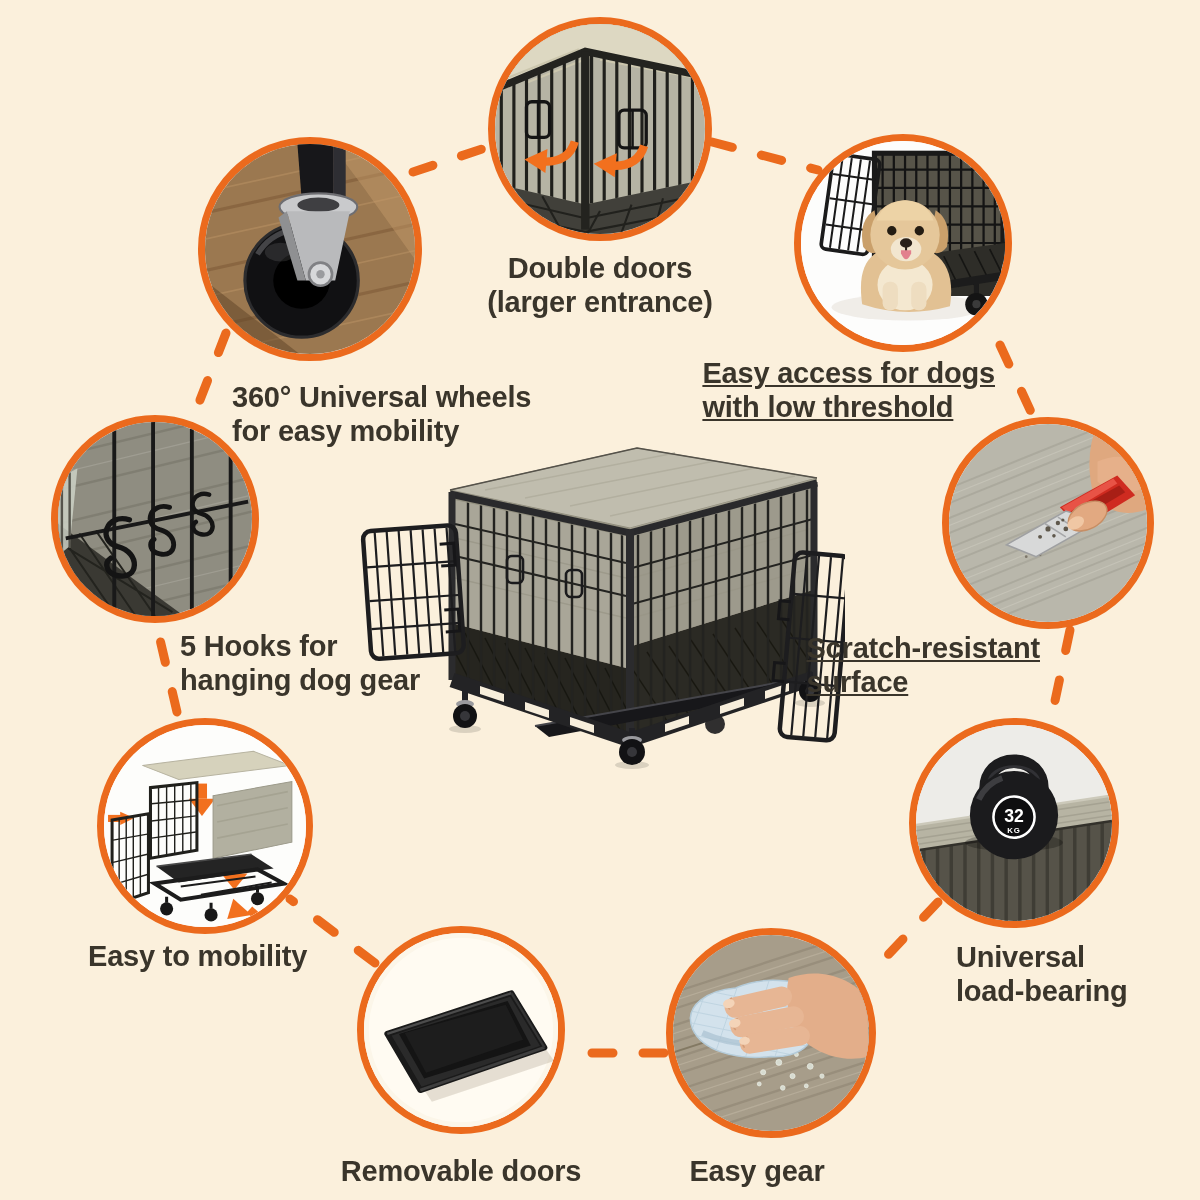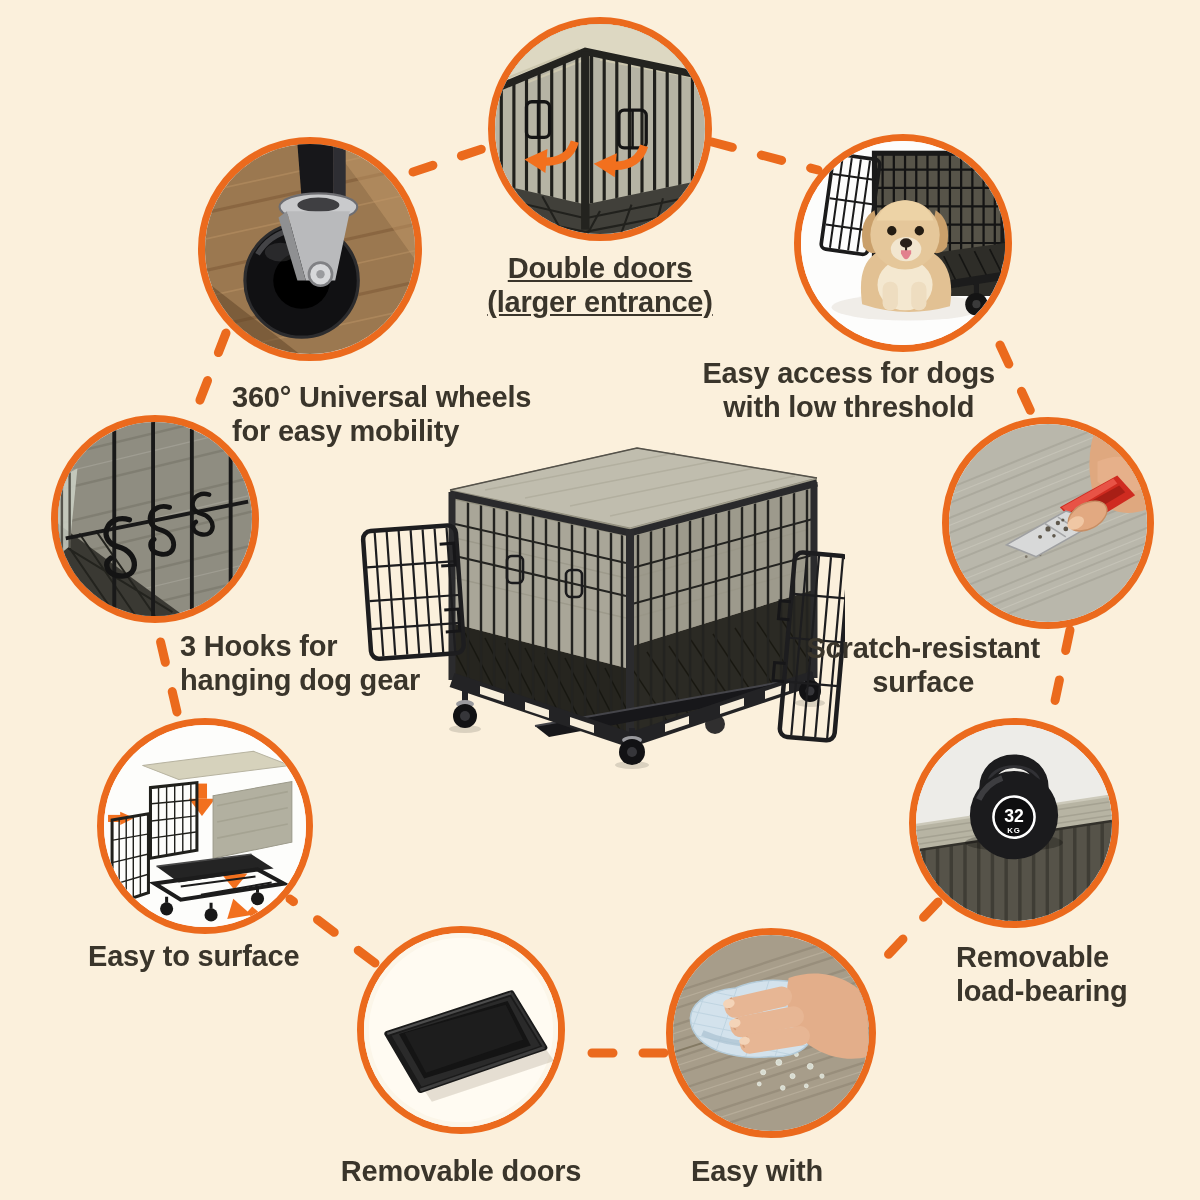--- a/index.html
+++ b/index.html
@@ -15,21 +15,21 @@
     background:#fff;
     text-align:right;
   }
   .circle svg{display:block;width:100%;height:100%;}
   .label{
     position:absolute; color:#3A352B;
     font-weight:700; font-size:29px; line-height:1.16;
     letter-spacing:-0.2px; white-space:pre-line;
   }
   .t-center{text-align:center;}
-  .t-right{text-align:center;}
+  .t-right{text-align:left;text-decoration:underline;}
   #crate{position:absolute;left:355px;top:428px;width:490px;height:345px;}
 </style>
 </head>
 <body>
 
 <div id="page">
 
   <svg class="dashes" viewBox="0 0 1200 1200">
     <g stroke="#EB6A1D" stroke-width="9" stroke-linecap="round" stroke-dasharray="21 30" fill="none">
       <path d="M413,172 L491,146"></path>
@@ -437,27 +437,27 @@
         <path d="M60,64 q-8,6 -2,12 M66,85 q-8,6 -2,12 M76,104 q-8,5 -3,11"></path>
       </g>
       <ellipse cx="57" cy="70" rx="6" ry="4.5" transform="rotate(-14 57 70)" fill="#f4d4b8"></ellipse>
       <ellipse cx="63" cy="90" rx="6" ry="4.5" transform="rotate(-12 63 90)" fill="#f4d4b8"></ellipse>
       <ellipse cx="73" cy="108" rx="5.5" ry="4" transform="rotate(-10 73 108)" fill="#f4d4b8"></ellipse>
     </svg>
   </div>
 
   <div class="label" style="left:232px;top:357px;margin-top:24px;">360° Universal wheels
 for easy mobility</div>
-  <div class="label t-center" style="left:440px;top:252px;width:320px;text-decoration:underline;">Double doors
+  <div class="label t-center" style="left:440px;top:252px;width:320px;">Double doors
 (larger entrance)</div>
   <div class="label t-right" style="right:205px;top:357px;">Easy access for dogs
 with low threshold</div>
-  <div class="label" style="left:180px;top:630px;">3 Hooks for
+  <div class="label" style="left:180px;top:630px;">5 Hooks for
 hanging dog gear</div>
   <div class="label t-right" style="right:160px;top:632px;">Scratch-resistant
 surface</div>
-  <div class="label" style="left:88px;top:940px;">Easy to surface</div>
-  <div class="label" style="left:956px;top:941px;">Removable
+  <div class="label" style="left:88px;top:940px;">Easy to mobility</div>
+  <div class="label" style="left:956px;top:941px;">Universal
 load-bearing</div>
   <div class="label t-center" style="left:336px;top:1155px;width:250px;">Removable doors</div>
-  <div class="label t-center" style="left:632px;top:1155px;width:250px;">Easy with</div>
+  <div class="label t-center" style="left:632px;top:1155px;width:250px;">Easy gear</div>
 
 </div>
 
 </body></html>

